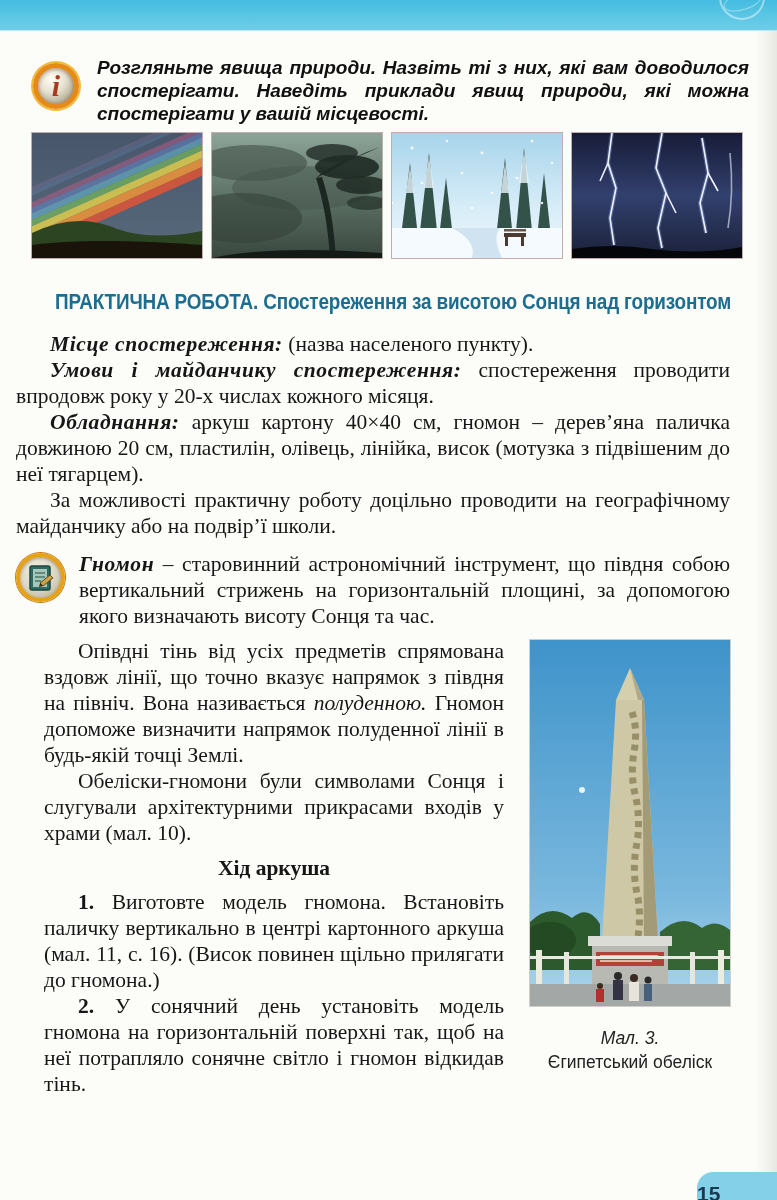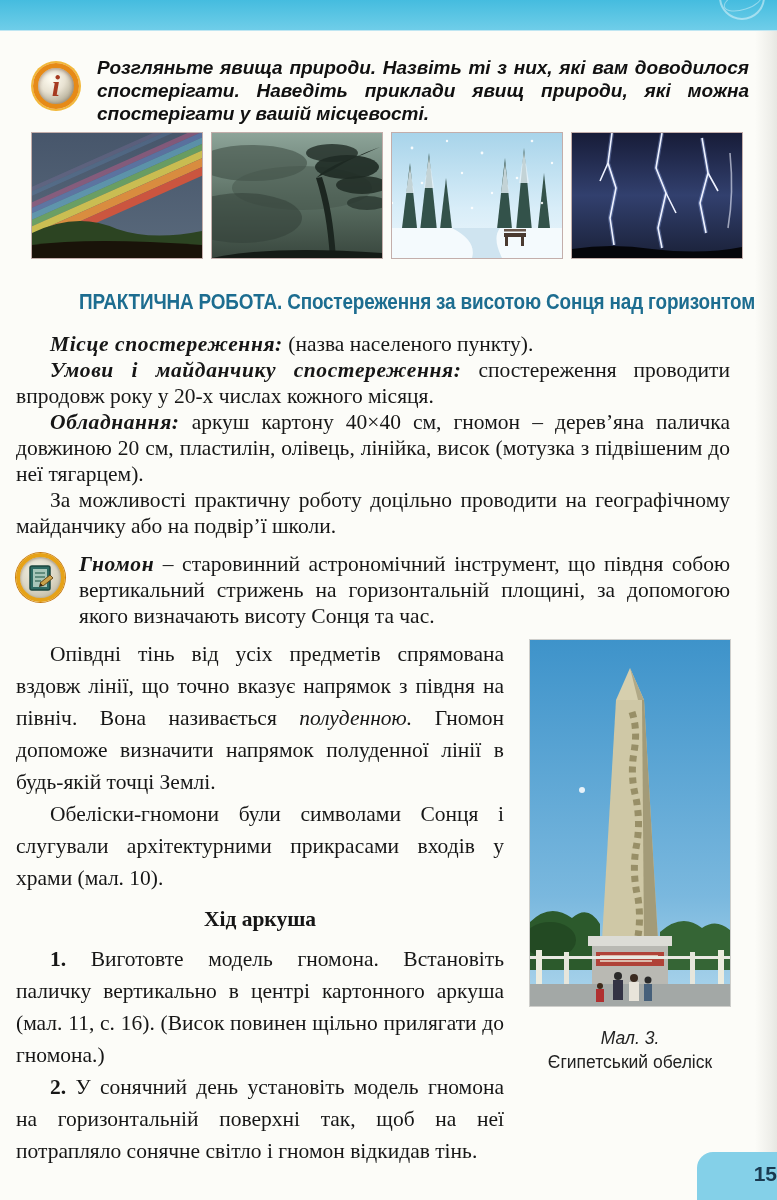--- a/index.html
+++ b/index.html
@@ -46,21 +46,21 @@
     font-size:19px; line-height:23px; color:#101010; text-align:justify;
   }
   
   .photos { position:absolute; left:32px; top:133px; width:716px; display:flex; gap:10px; }
   .photo { width:170px; height:125px; box-shadow:0 0 0 1px rgba(90,30,30,.35); }
   .photo svg { display:block; width:100%; height:100%; }
   
   .pw-heading {
     position:absolute; left:0; top:289px; width:701px; text-align:center;
     font-family:"Liberation Sans", sans-serif; font-weight:bold;
-    font-size:22px; color:#1d6d90; white-space:nowrap;margin-left:24px;
+    font-size:22px; color:#1d6d90; white-space:nowrap;
   }
   .pw-heading > span { display:inline-block; transform:scaleX(.86); transform-origin:center; letter-spacing:-.2px; }
   
   .content { position:absolute; left:16px; top:331px; width:714px; font-size:21.5px; line-height:26px; text-align:justify; }
   .content p { margin:0; text-indent:34px; }
   .lead { font-weight:bold; font-style:italic; letter-spacing:.6px; }
   .it { font-style:italic; }
   .num { font-weight:bold; }
   
   .definition { margin-top:12px; }
@@ -69,37 +69,37 @@
     border-radius:50%;
     background:radial-gradient(circle at 40% 32%, #f2efe2 0%, #d9d4c2 55%, #b0a98f 100%);
     border:4px solid #e6a217;
     box-shadow:0 0 0 1px #c77a10, inset 0 1px 3px rgba(60,30,0,.4);
     display:flex; align-items:center; justify-content:center;
   }
   .def-badge svg { width:30px; height:30px; display:block; }
   .definition p { text-indent:0; }
   
   .columns { margin-top:9px; display:flex; }
-  .col-left { width:488px; line-height:32px; }
+  .col-left { width:488px; line-height:26px;margin-left:28px; }
   .col-left p { text-indent:34px; margin:0; }
   .subheading { text-align:center; font-weight:bold; font-style:normal; text-indent:0 !important; margin:9px 0 8px 0 !important; }
   .col-right { width:226px; padding-left:26px; padding-top:2px; }
   .figure-img { width:200px; height:366px; box-shadow:0 0 0 1px rgba(120,120,120,.35); }
   .figure-img svg { display:block; width:100%; height:100%; }
   .figure-caption {
     margin-top:20px; text-align:center;
     font-family:"Liberation Sans", sans-serif; font-size:17.5px; line-height:24px; color:#222;
     text-indent:0;
   }
   .cap-line1 { font-style:italic; }
   
   .page-tab {
-    position:absolute; right:0; bottom:0; width:80px; height:48px;
+    position:absolute; right:0; bottom:0; width:80px; height:28px;
     background:#84d0e8; border-top-left-radius:16px;
-    text-align:right;
+    text-align:left;
     font-family:"Liberation Sans", sans-serif; font-weight:bold;
     font-size:21px; color:#1a3a50; line-height:44px;
   }
 </style>
 </head>
 <body>
 
 <div class="page">
 
   <div class="band">

